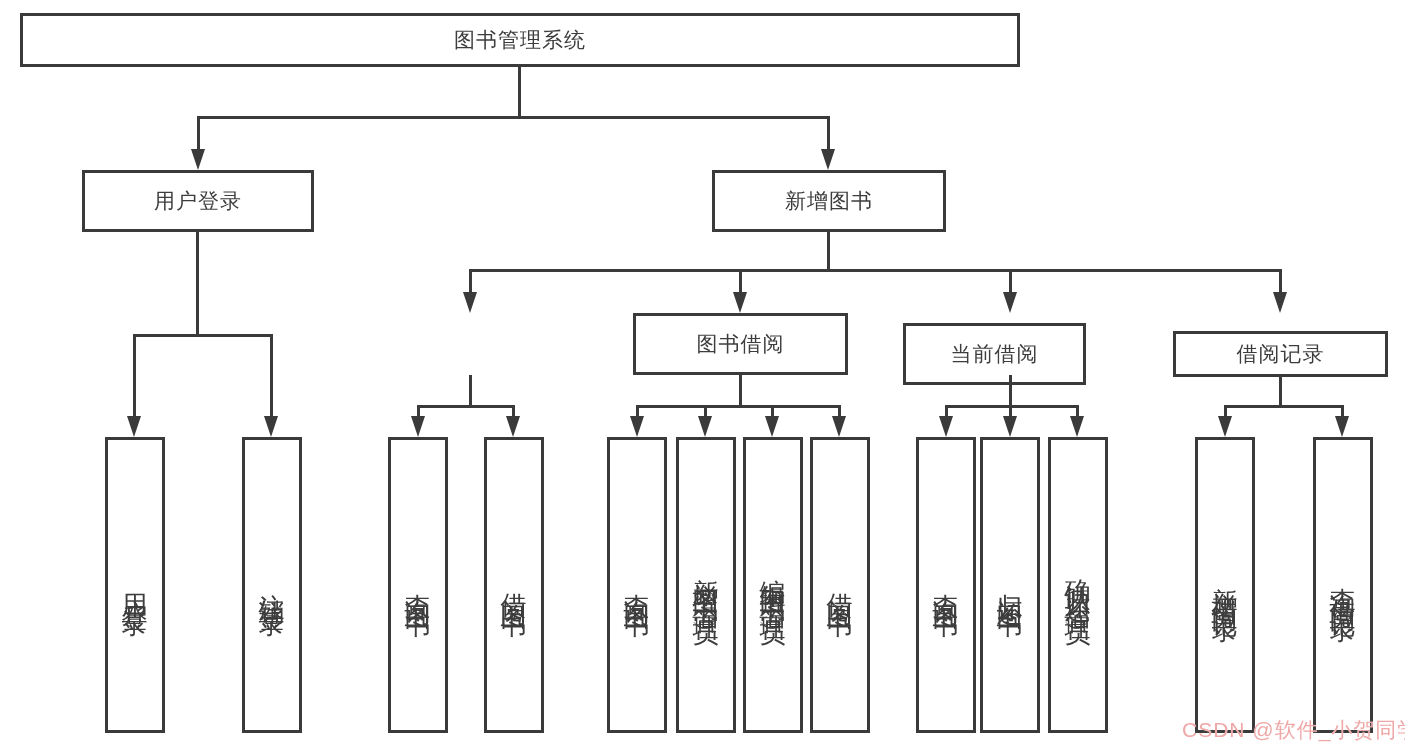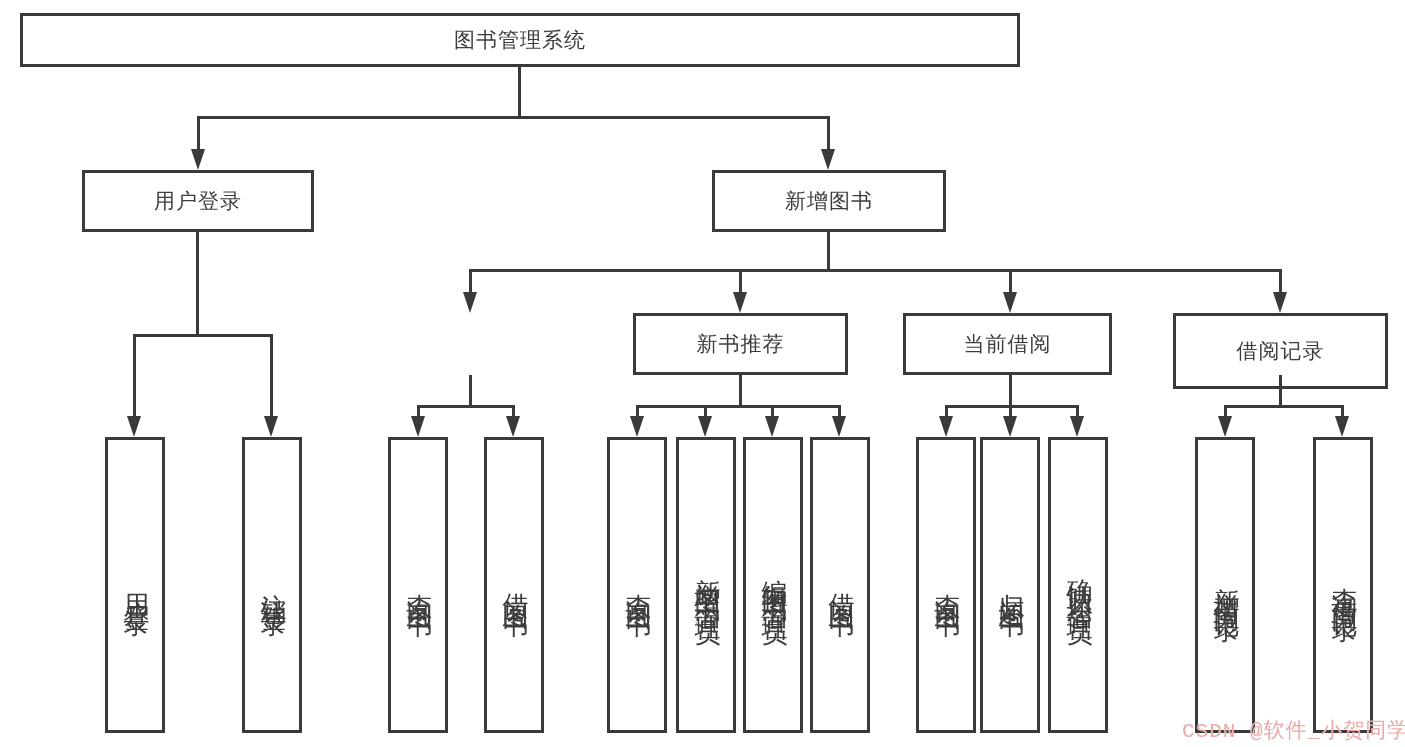--- a/index.html
+++ b/index.html
@@ -1,21 +1,21 @@
 <!DOCTYPE html>
 <html><head>
 <meta charset="utf-8">
 <style>
   html,body{margin:0;padding:0;background:#ffffff;}
   #canvas{
     position:relative;
     width:1405px;height:747px;
     background:#ffffff;
     overflow:hidden;
-    font-family:Liberation Mono, monospace;
+    font-family:Liberation Sans, sans-serif;
   }
   .box{
     position:absolute;
     box-sizing:border-box;
     background:#ffffff;
     border:3px solid #3a3a3a;
     color:#3d3d3d;
     display:flex;
     align-items:center;
     justify-content:center;
@@ -77,23 +77,23 @@
   <div class="hl" style="left:469px;top:269px;width:812px"></div>
   <div class="vl" style="left:469px;top:269px;height:26px"></div>
   <div class="vl" style="left:739px;top:269px;height:26px"></div>
   <div class="vl" style="left:1009px;top:269px;height:26px"></div>
   <div class="vl" style="left:1279px;top:269px;height:26px"></div>
   <div class="ar" style="left:463px;top:292px"></div>
   <div class="ar" style="left:733px;top:292px"></div>
   <div class="ar" style="left:1003px;top:292px"></div>
   <div class="ar" style="left:1273px;top:292px"></div>
 
-  <div class="box hbox" style="left:633px;top:313px;width:215px;height:62px">新书推荐</div>
-  <div class="box hbox" style="left:903px;top:313px;width:209px;height:62px">当前借阅</div>
-  <div class="box hbox" style="left:1173px;top:313px;width:215px;height:76px">借阅记录</div>
+  <div class="box hbox" style="left:633px;top:313px;width:215px;height:62px">图书借阅</div>
+  <div class="box hbox" style="left:903px;top:323px;width:183px;height:62px">当前借阅</div>
+  <div class="box hbox" style="left:1173px;top:331px;width:215px;height:46px">借阅记录</div>
 
   <div class="vl" style="left:469px;top:375px;height:32px"></div>
   <div class="hl" style="left:417px;top:405px;width:98px"></div>
   <div class="vl" style="left:417px;top:405px;height:14px"></div>
   <div class="vl" style="left:512px;top:405px;height:14px"></div>
   <div class="ar" style="left:411px;top:416px"></div>
   <div class="ar" style="left:506px;top:416px"></div>
 
   <div class="vl" style="left:739px;top:375px;height:32px"></div>
   <div class="hl" style="left:636px;top:405px;width:205px"></div>

